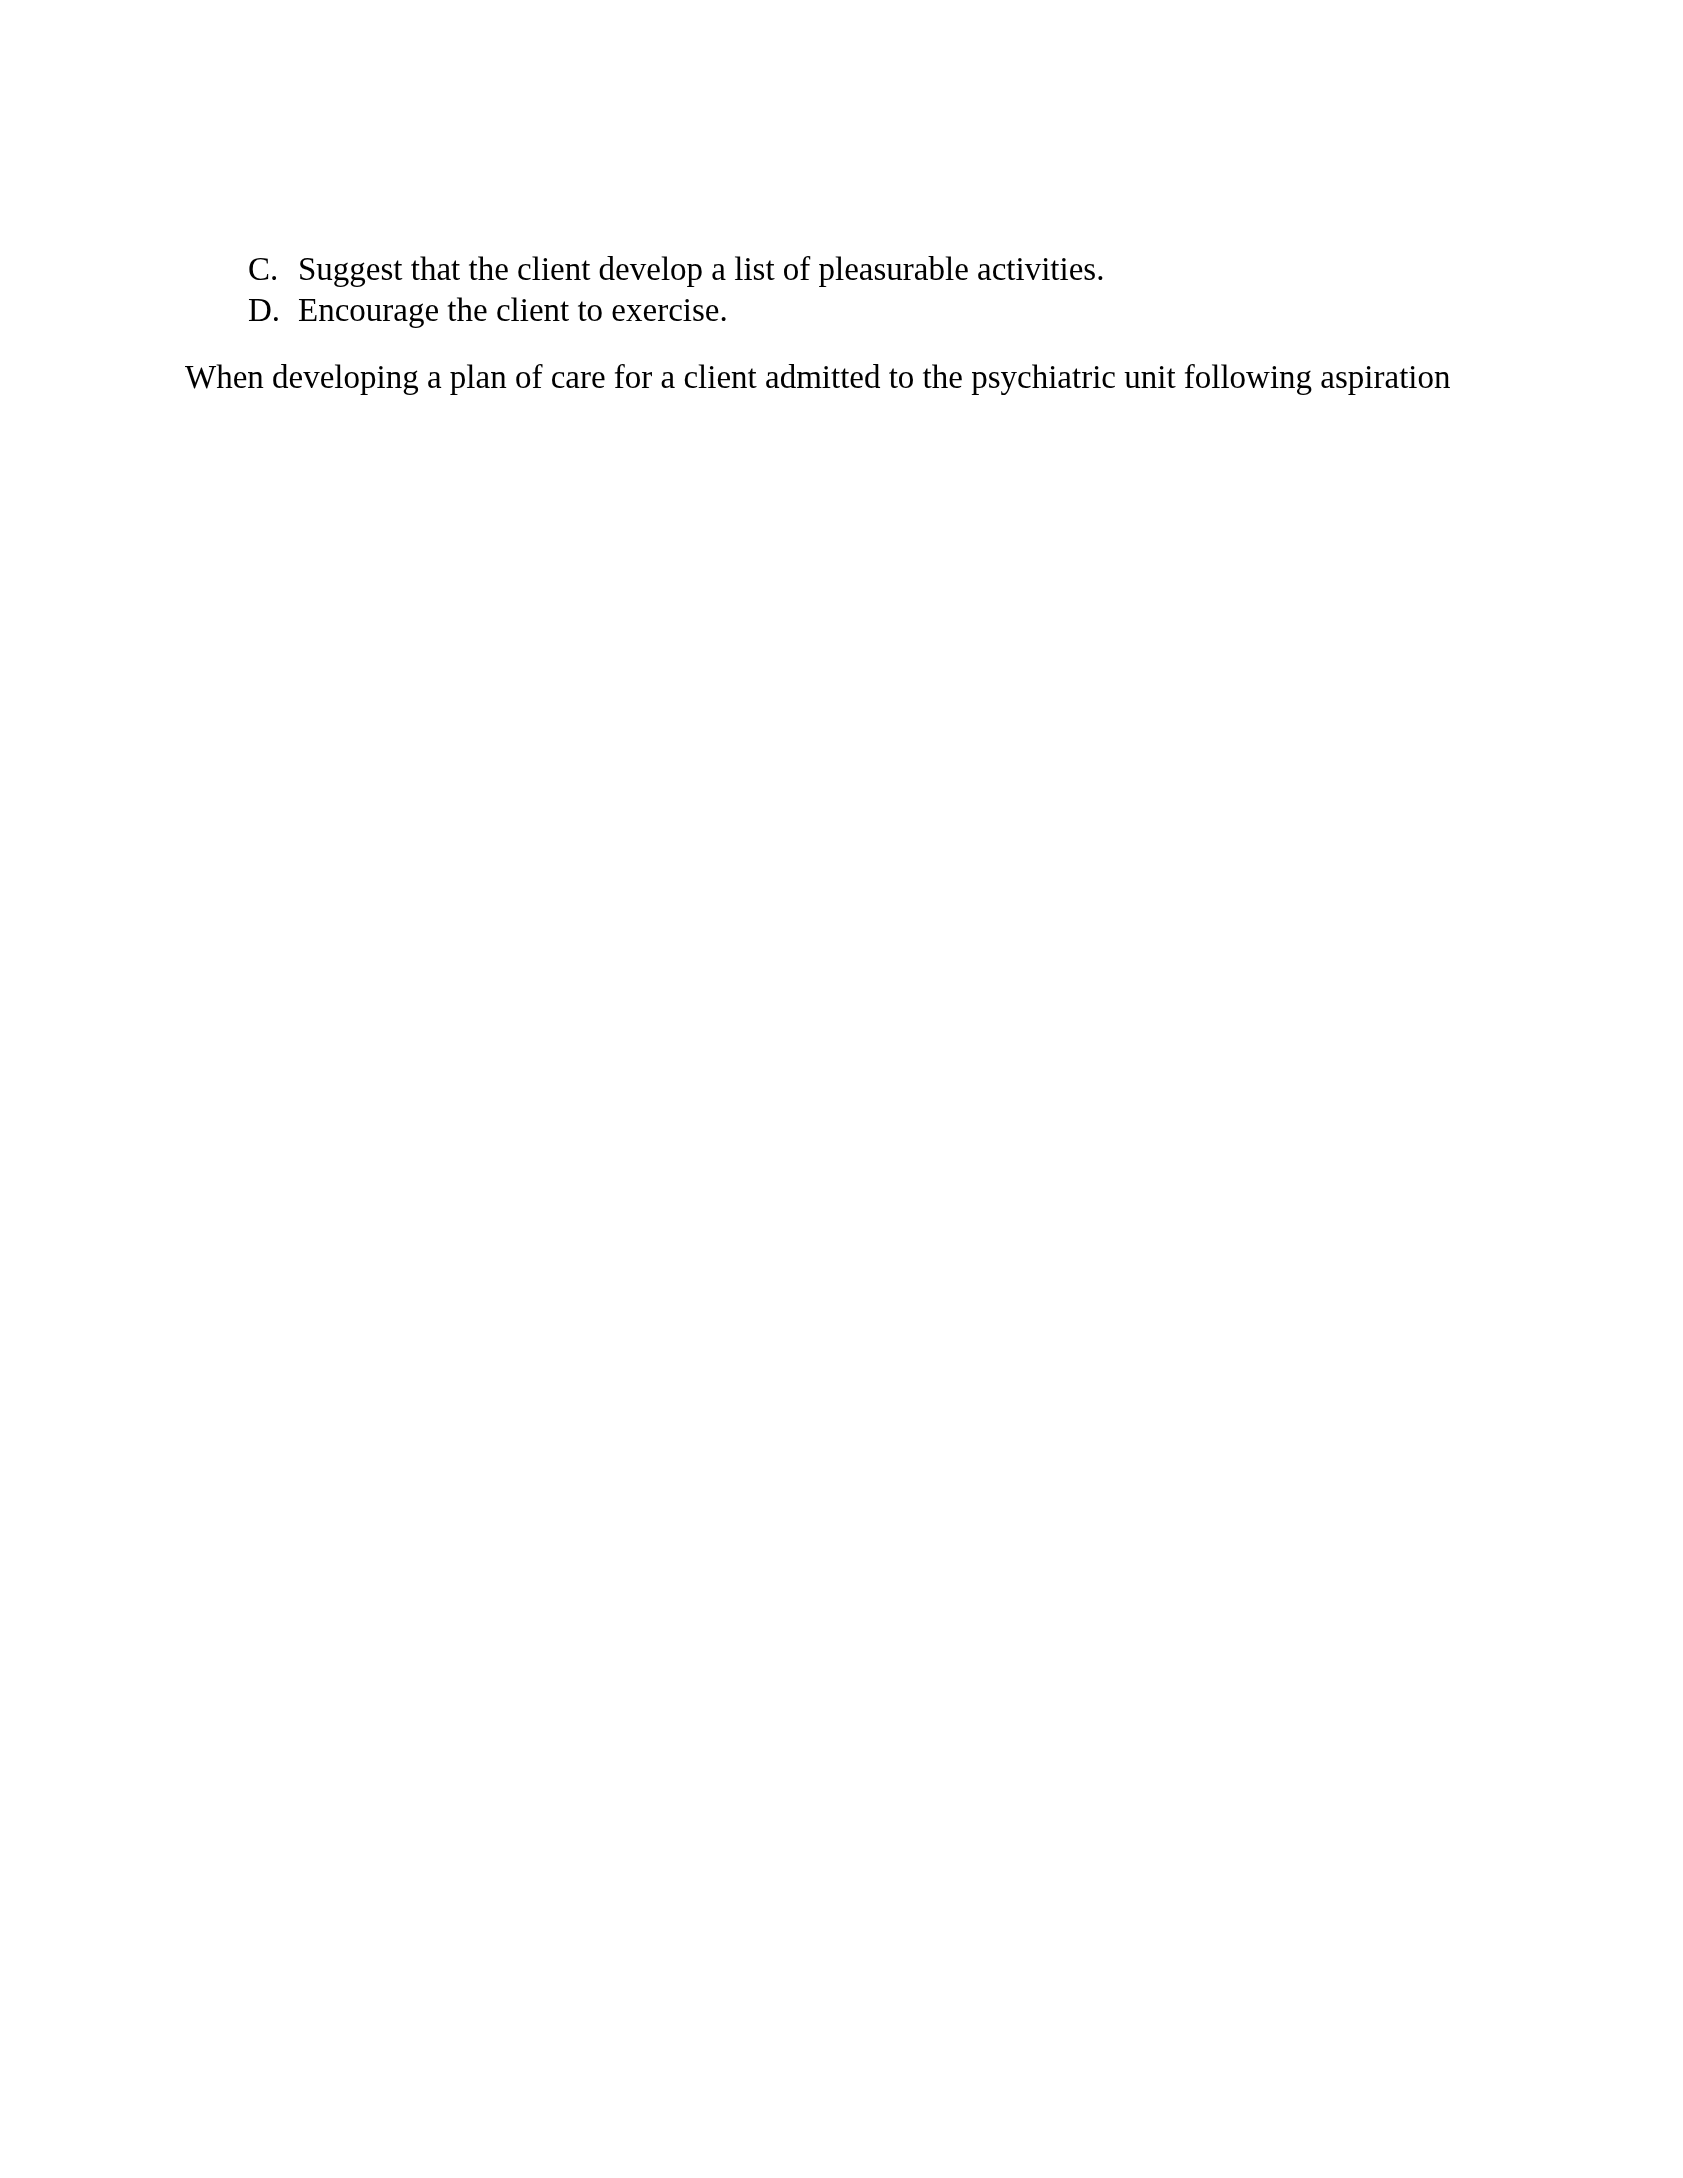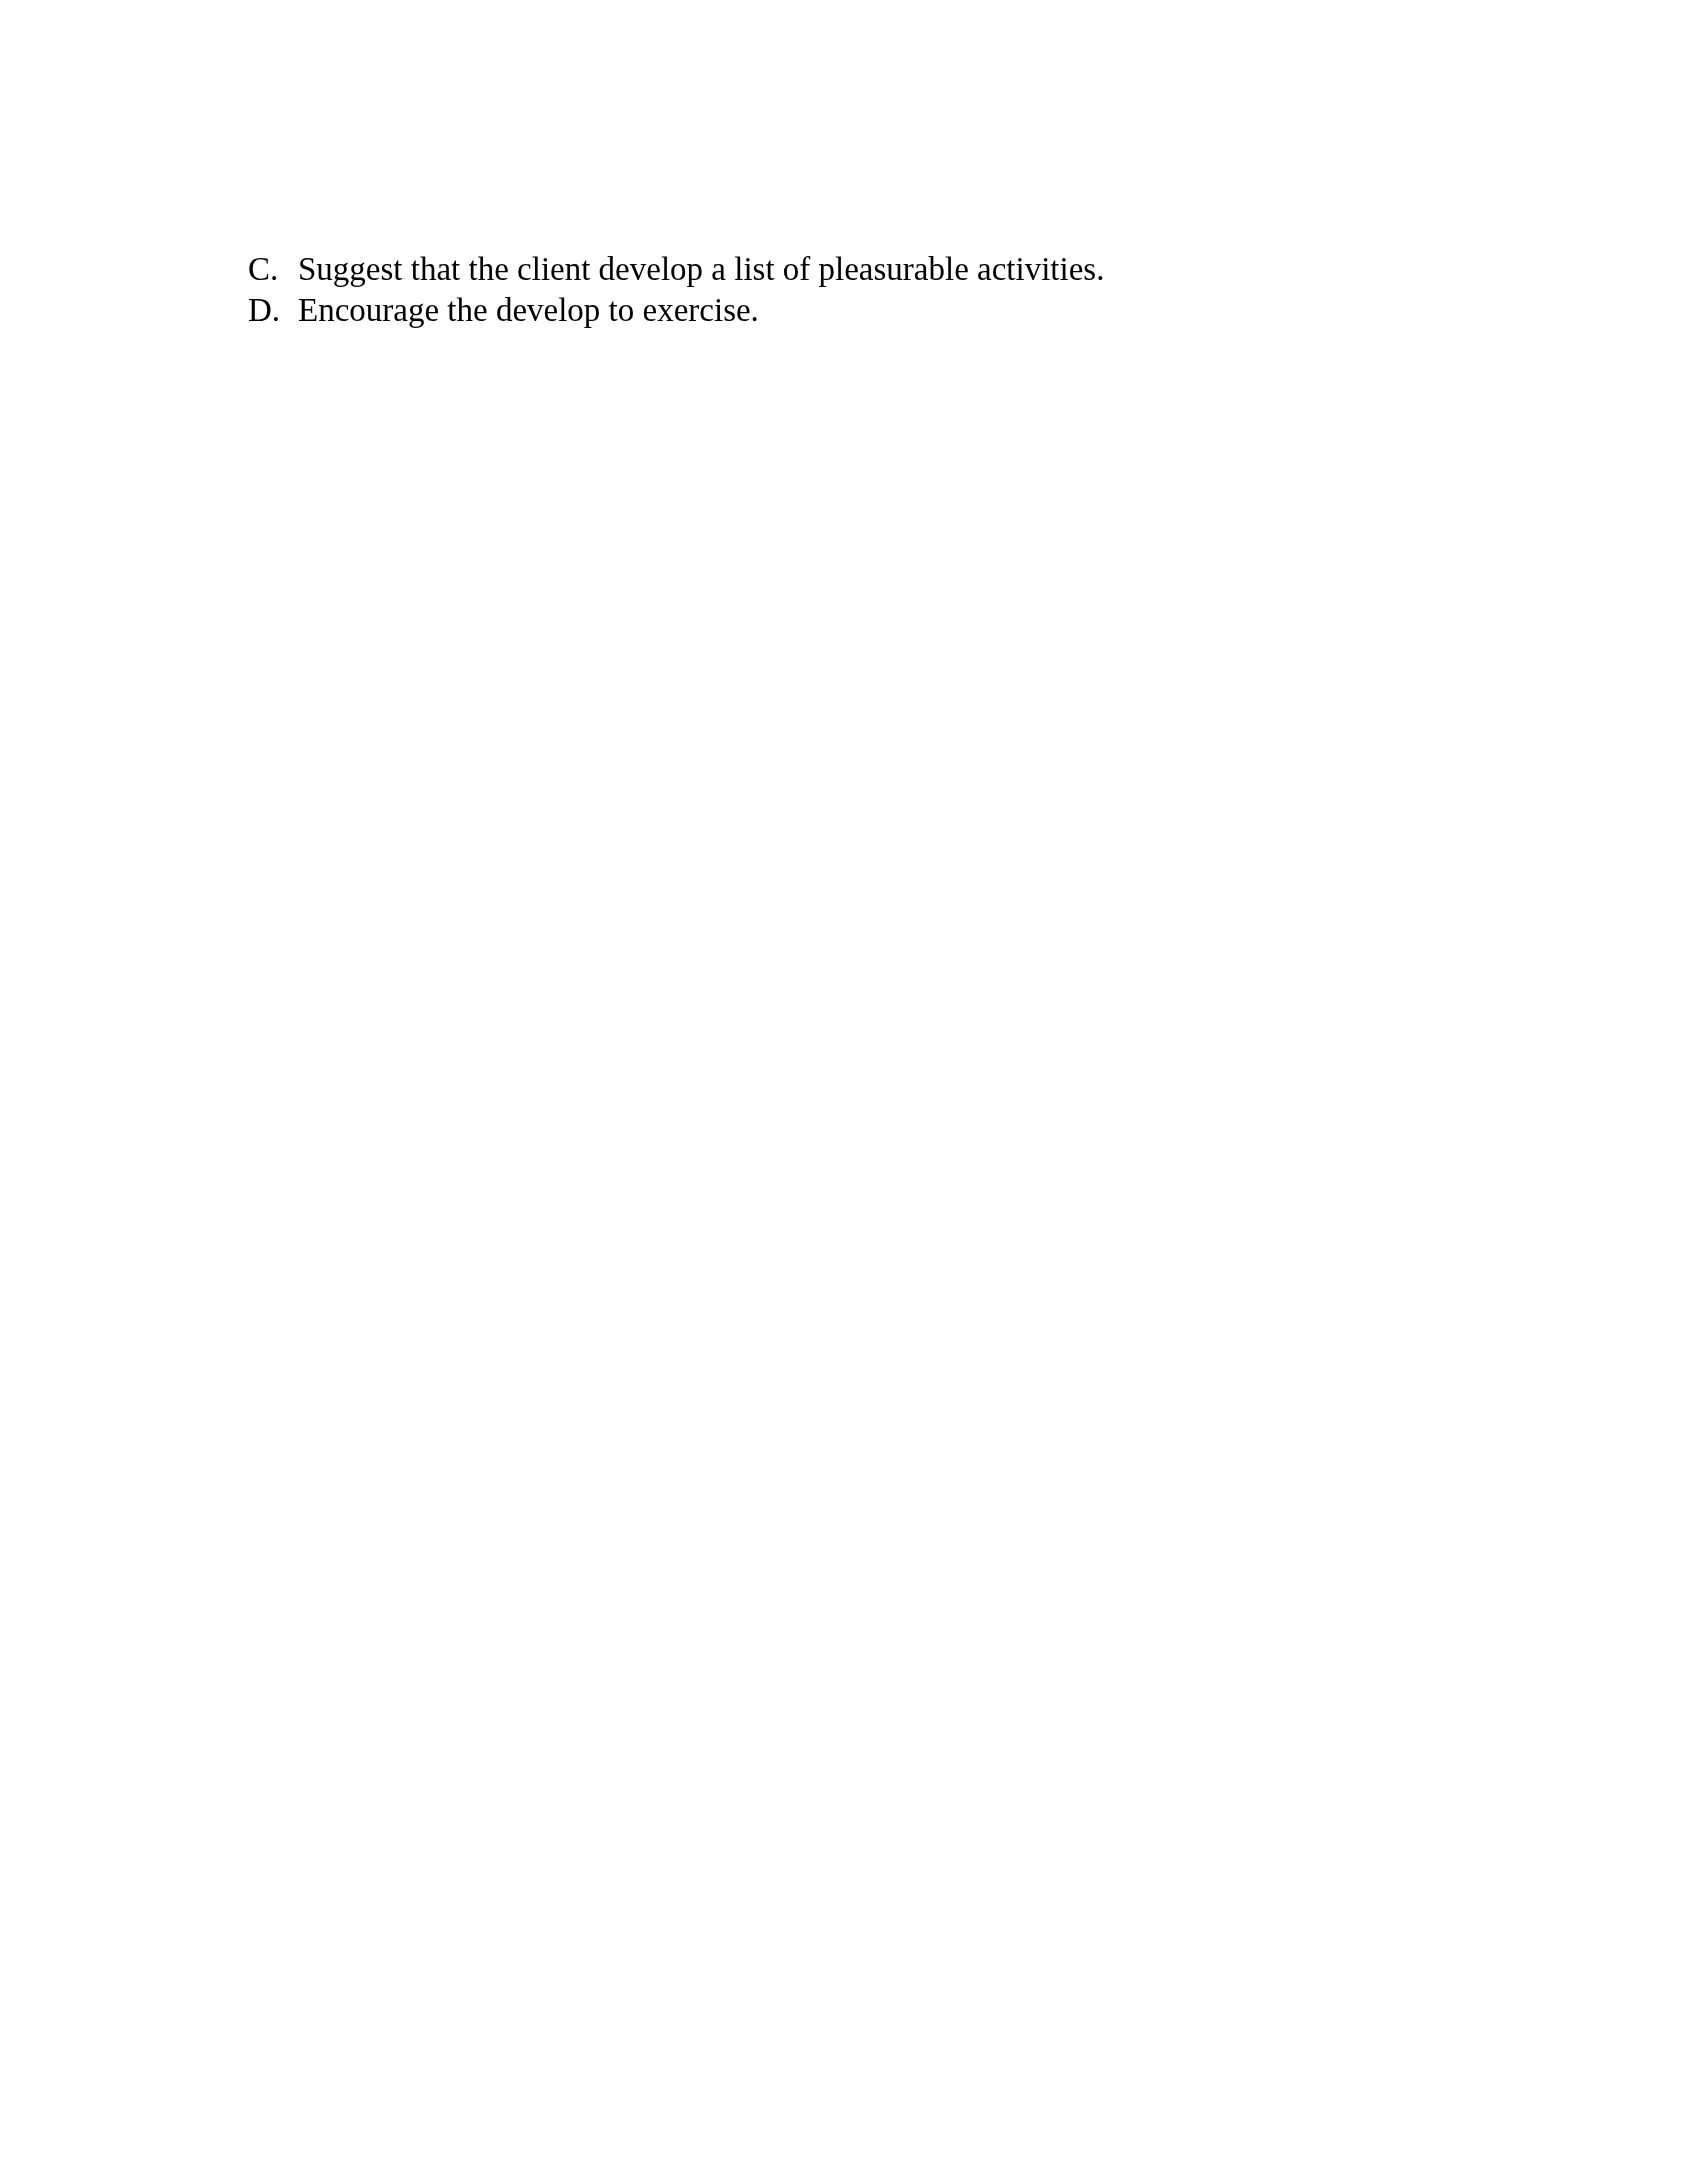--- a/index.html
+++ b/index.html
@@ -51,19 +51,20 @@
 
 <div class="page">
 
   <div class="options">
     <div class="option">
       <span class="marker">C.</span>
       <span class="option-text">Suggest that the client develop a list of pleasurable activities.</span>
     </div>
     <div class="option">
       <span class="marker">D.</span>
-      <span class="option-text">Encourage the develop to exercise.</span>
+      <span class="option-text">Encourage the client to exercise.</span>
     </div>
   </div>
 
+  <p class="question">When developing a plan of care for a client admitted to the psychiatric unit following aspiration</p>
 
 </div>
 
 
 </body></html>

